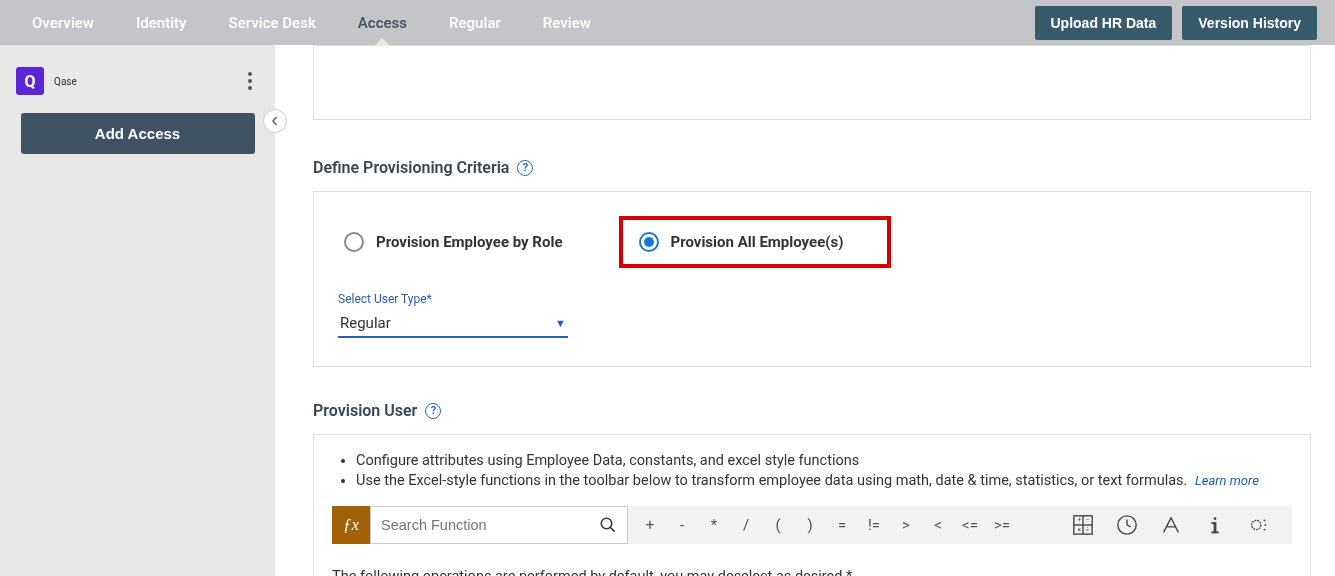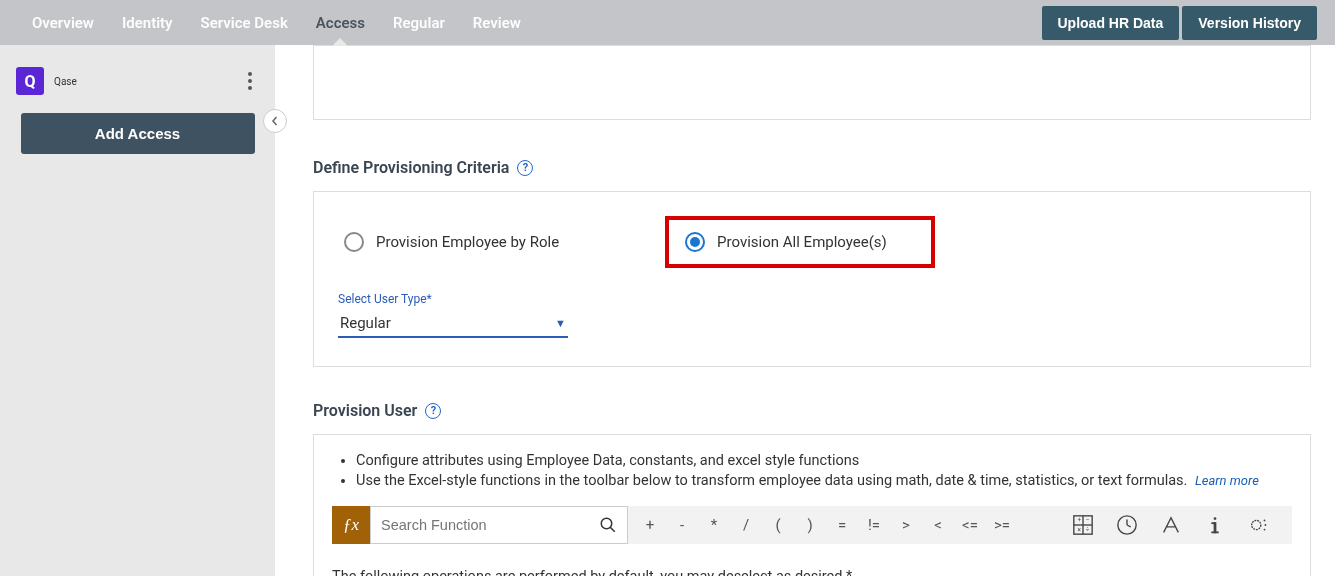--- a/index.html
+++ b/index.html
@@ -1,43 +1,43 @@
 <!DOCTYPE html>
 <html><head>
   <meta charset="utf-8">
   <style>
     * { box-sizing: border-box; margin: 0; padding: 0; }
     body { font-family: -apple-system, BlinkMacSystemFont, "Segoe UI", Roboto, Arial, sans-serif; background: #fff; color: #333; font-size: 14px; }
     
     .topnav { background: #c3c5c8; height: 45px; display: flex; align-items: center; padding: 0 18px; position: relative; }
-    .topnav-tabs { display: flex; gap: 0; }
+    .topnav-tabs { display: flex; gap: 14px; }
     .topnav-tab { color: #fdfdfd; font-weight: 600; font-size: 15px; padding: 0 14px; height: 45px; display: flex; align-items: center; cursor: pointer; position: relative; }
     .topnav-tab.active { color: #4a5460; }
     .topnav-tab.active::after { content: ''; position: absolute; bottom: -1px; left: 50%; transform: translateX(-50%); border-left: 8px solid transparent; border-right: 8px solid transparent; border-bottom: 8px solid #e8e8e8; }
-    .topnav-right { margin-left: auto; display: flex; gap: 3px; }
+    .topnav-right { margin-left: auto; display: flex; gap: 10px; }
     .btn-dark { background: #375a6b; color: #fff; border: none; padding: 9px 16px; font-weight: 600; font-size: 14px; border-radius: 2px; cursor: pointer; }
     
     .layout { display: flex; }
     .sidebar { width: 275px; min-width: 275px; background: #e8e8e8; min-height: 531px; position: relative; padding-top: 14px; }
     .sidebar-header { display: flex; align-items: center; padding: 8px 16px 18px 16px; }
     .qase-logo { width: 28px; height: 28px; background: #5b27d6; border-radius: 3px; display: flex; align-items: center; justify-content: center; color: #fff; font-weight: 700; font-size: 16px; margin-right: 10px; }
     .sidebar-title { font-size: 10px; color: #333; flex: 1; }
     .kebab { width: 18px; display: flex; flex-direction: column; align-items: center; gap: 3px; cursor: pointer; padding: 4px; }
     .kebab span { width: 4px; height: 4px; background: #555; border-radius: 50%; }
     .add-access-btn { display: block; width: 234px; margin: 0 auto; background: #3f5261; color: #fff; border: none; padding: 12px 0; font-weight: 600; font-size: 15px; border-radius: 3px; cursor: pointer; }
     .collapse-toggle { position: absolute; right: -12px; top: 64px; width: 24px; height: 24px; border-radius: 50%; background: #fff; border: 1px solid #ccc; display: flex; align-items: center; justify-content: center; cursor: pointer; font-size: 14px; color: #666; }
     
     .main { flex: 1; padding: 0 24px 20px 38px; }
     .blank-card { border: 1px solid #ddd; height: 75px; background: #fff; margin-bottom: 38px; }
     
     .section-title { font-weight: 600; font-size: 16px; color: #3a4552; margin-bottom: 14px; display: flex; align-items: center; gap: 8px; }
     .help-icon { width: 16px; height: 16px; border: 1.5px solid #2168c5; color: #2168c5; border-radius: 50%; display: inline-flex; align-items: center; justify-content: center; font-size: 11px; font-weight: 700; cursor: pointer; }
     
     .criteria-card { border: 1px solid #ddd; padding: 24px 24px 28px 24px; margin-bottom: 34px; }
-    .radio-row { display: flex; gap: 92px; margin-bottom: 24px; align-items: center; }
+    .radio-row { display: flex; gap: 42px; margin-bottom: 24px; align-items: center; font-weight: bold; }
     .radio-option { display: flex; align-items: center; gap: 12px; cursor: pointer; padding: 8px 14px 8px 6px; }
     .radio-outer { width: 20px; height: 20px; border: 2px solid #888; border-radius: 50%; display: flex; align-items: center; justify-content: center; }
     .radio-option.selected .radio-outer { border-color: #1976d2; }
     .radio-inner { width: 10px; height: 10px; background: #1976d2; border-radius: 50%; display: none; }
     .radio-option.selected .radio-inner { display: block; }
     .radio-label { font-size: 15px; color: #333; }
     .highlight-red { border: 4px solid #d60000; padding: 4px 30px 4px 10px; }
     
     .select-group { width: 230px; }
     .select-label { font-size: 12px; color: #2b5cb8; margin-bottom: 4px; display: block; }

